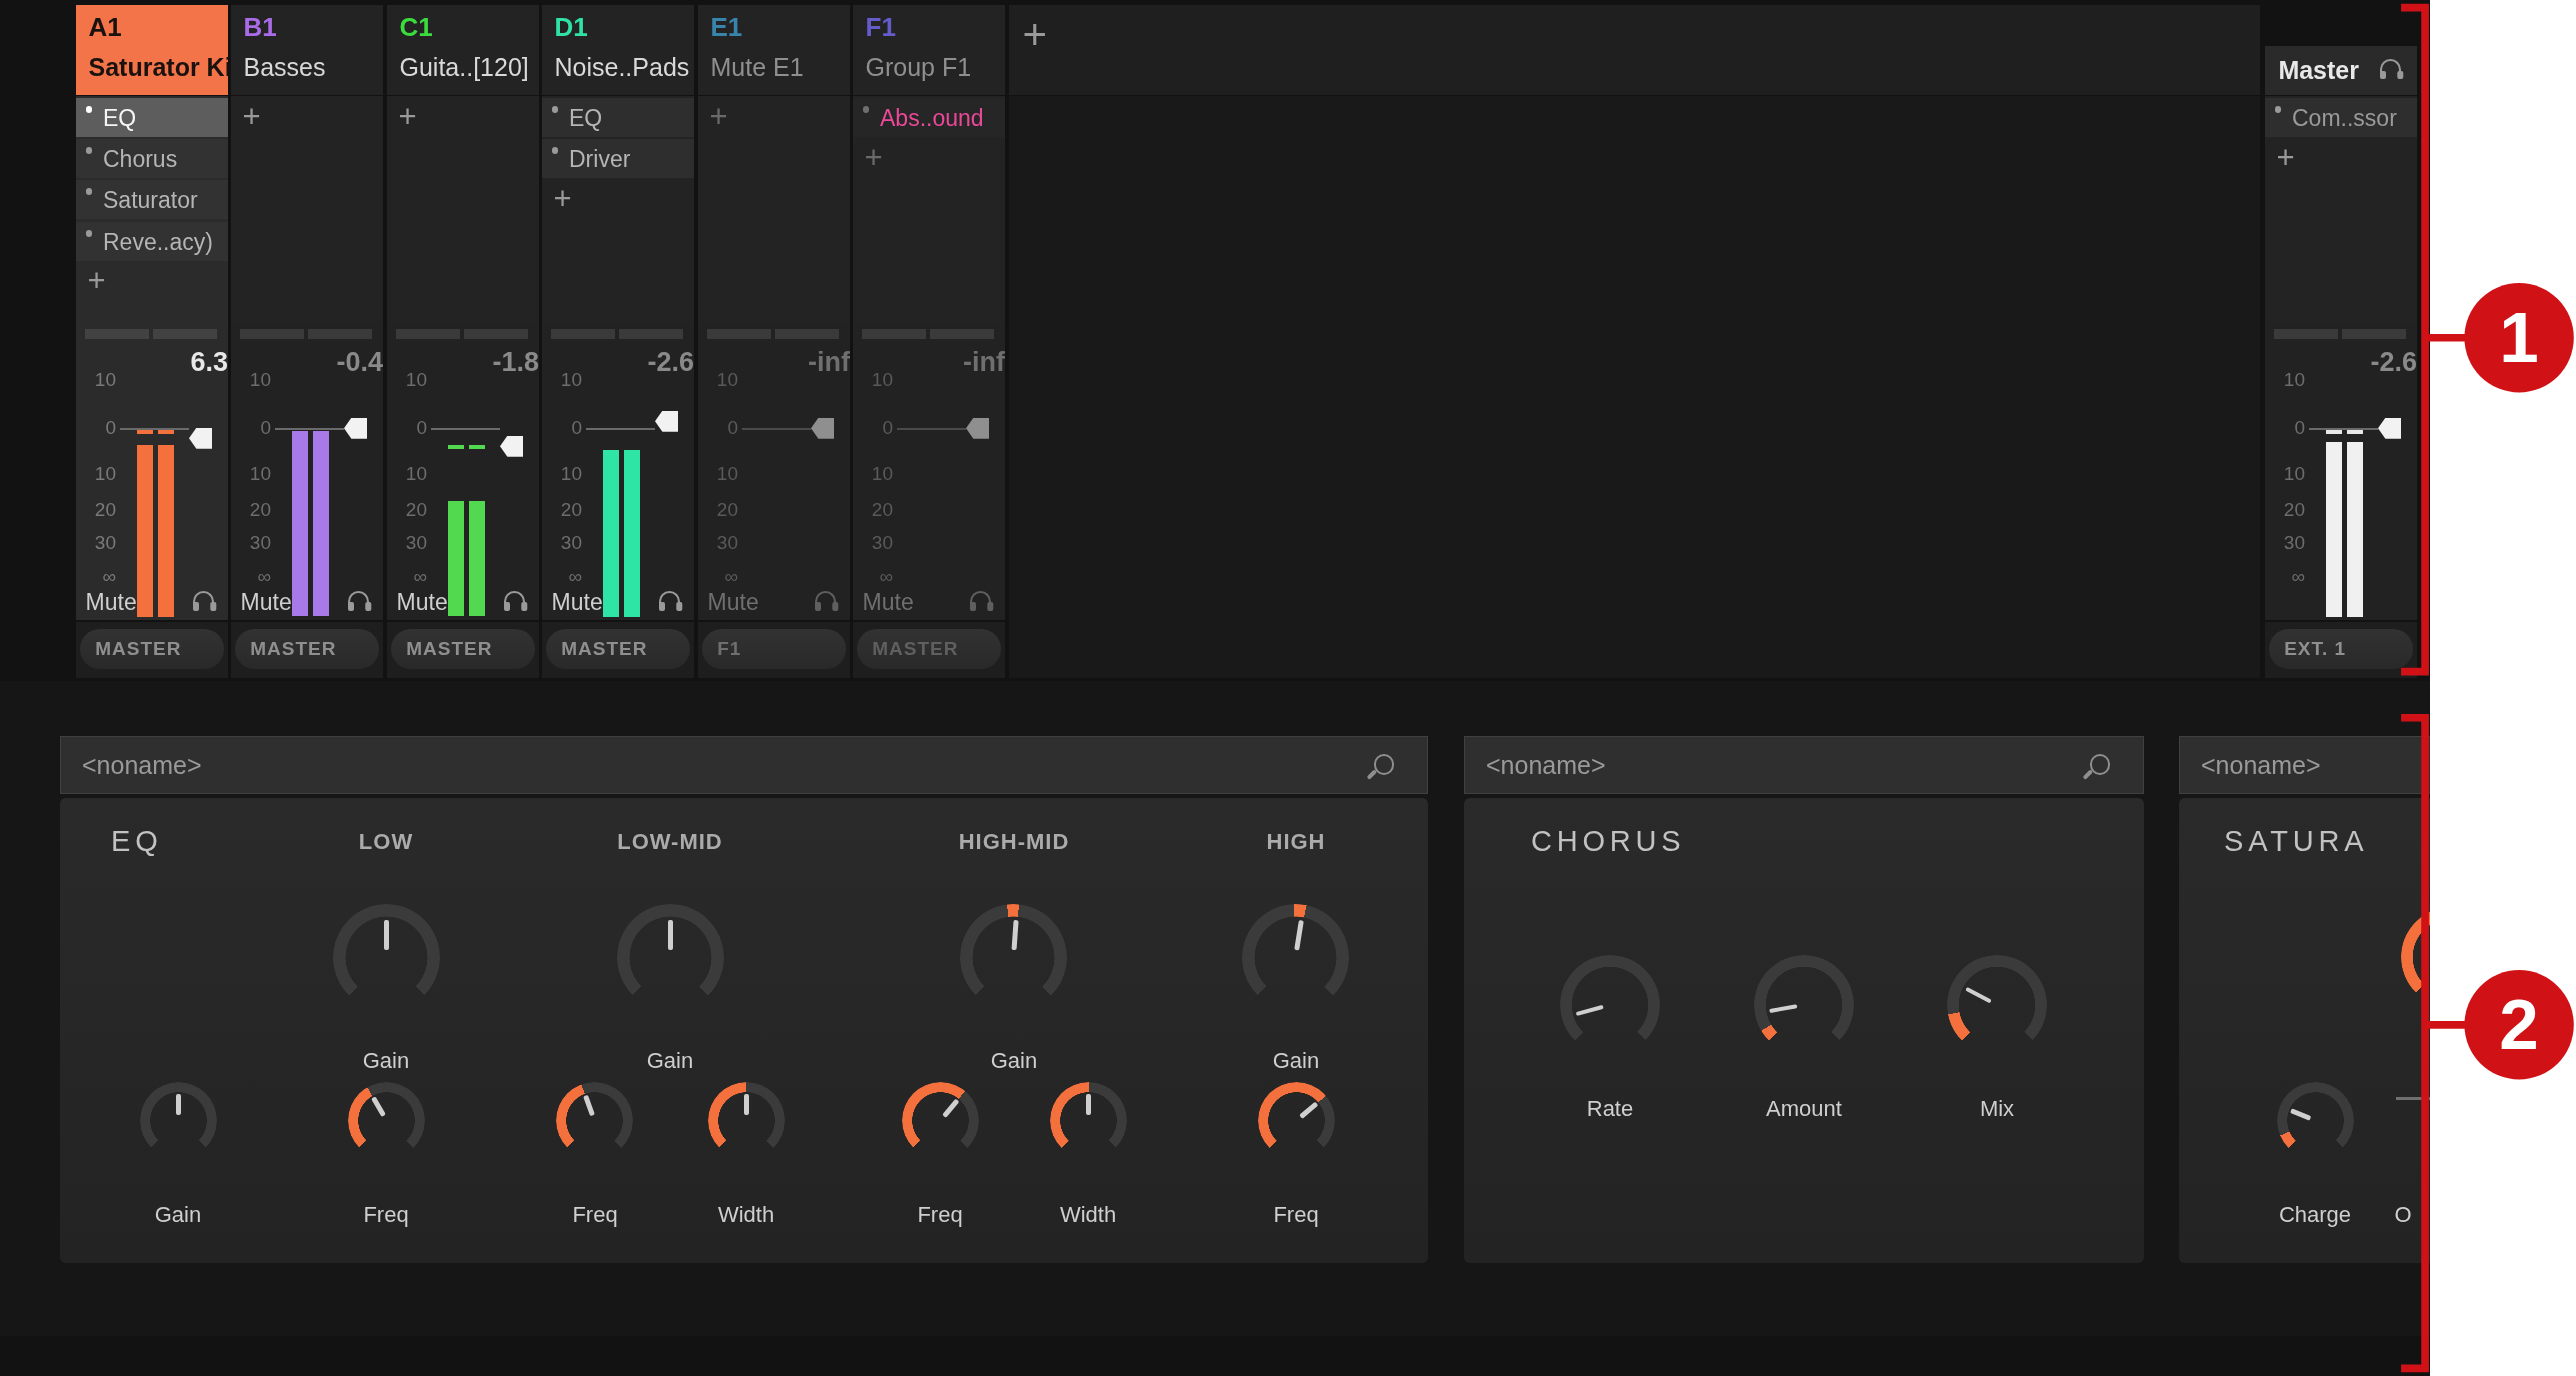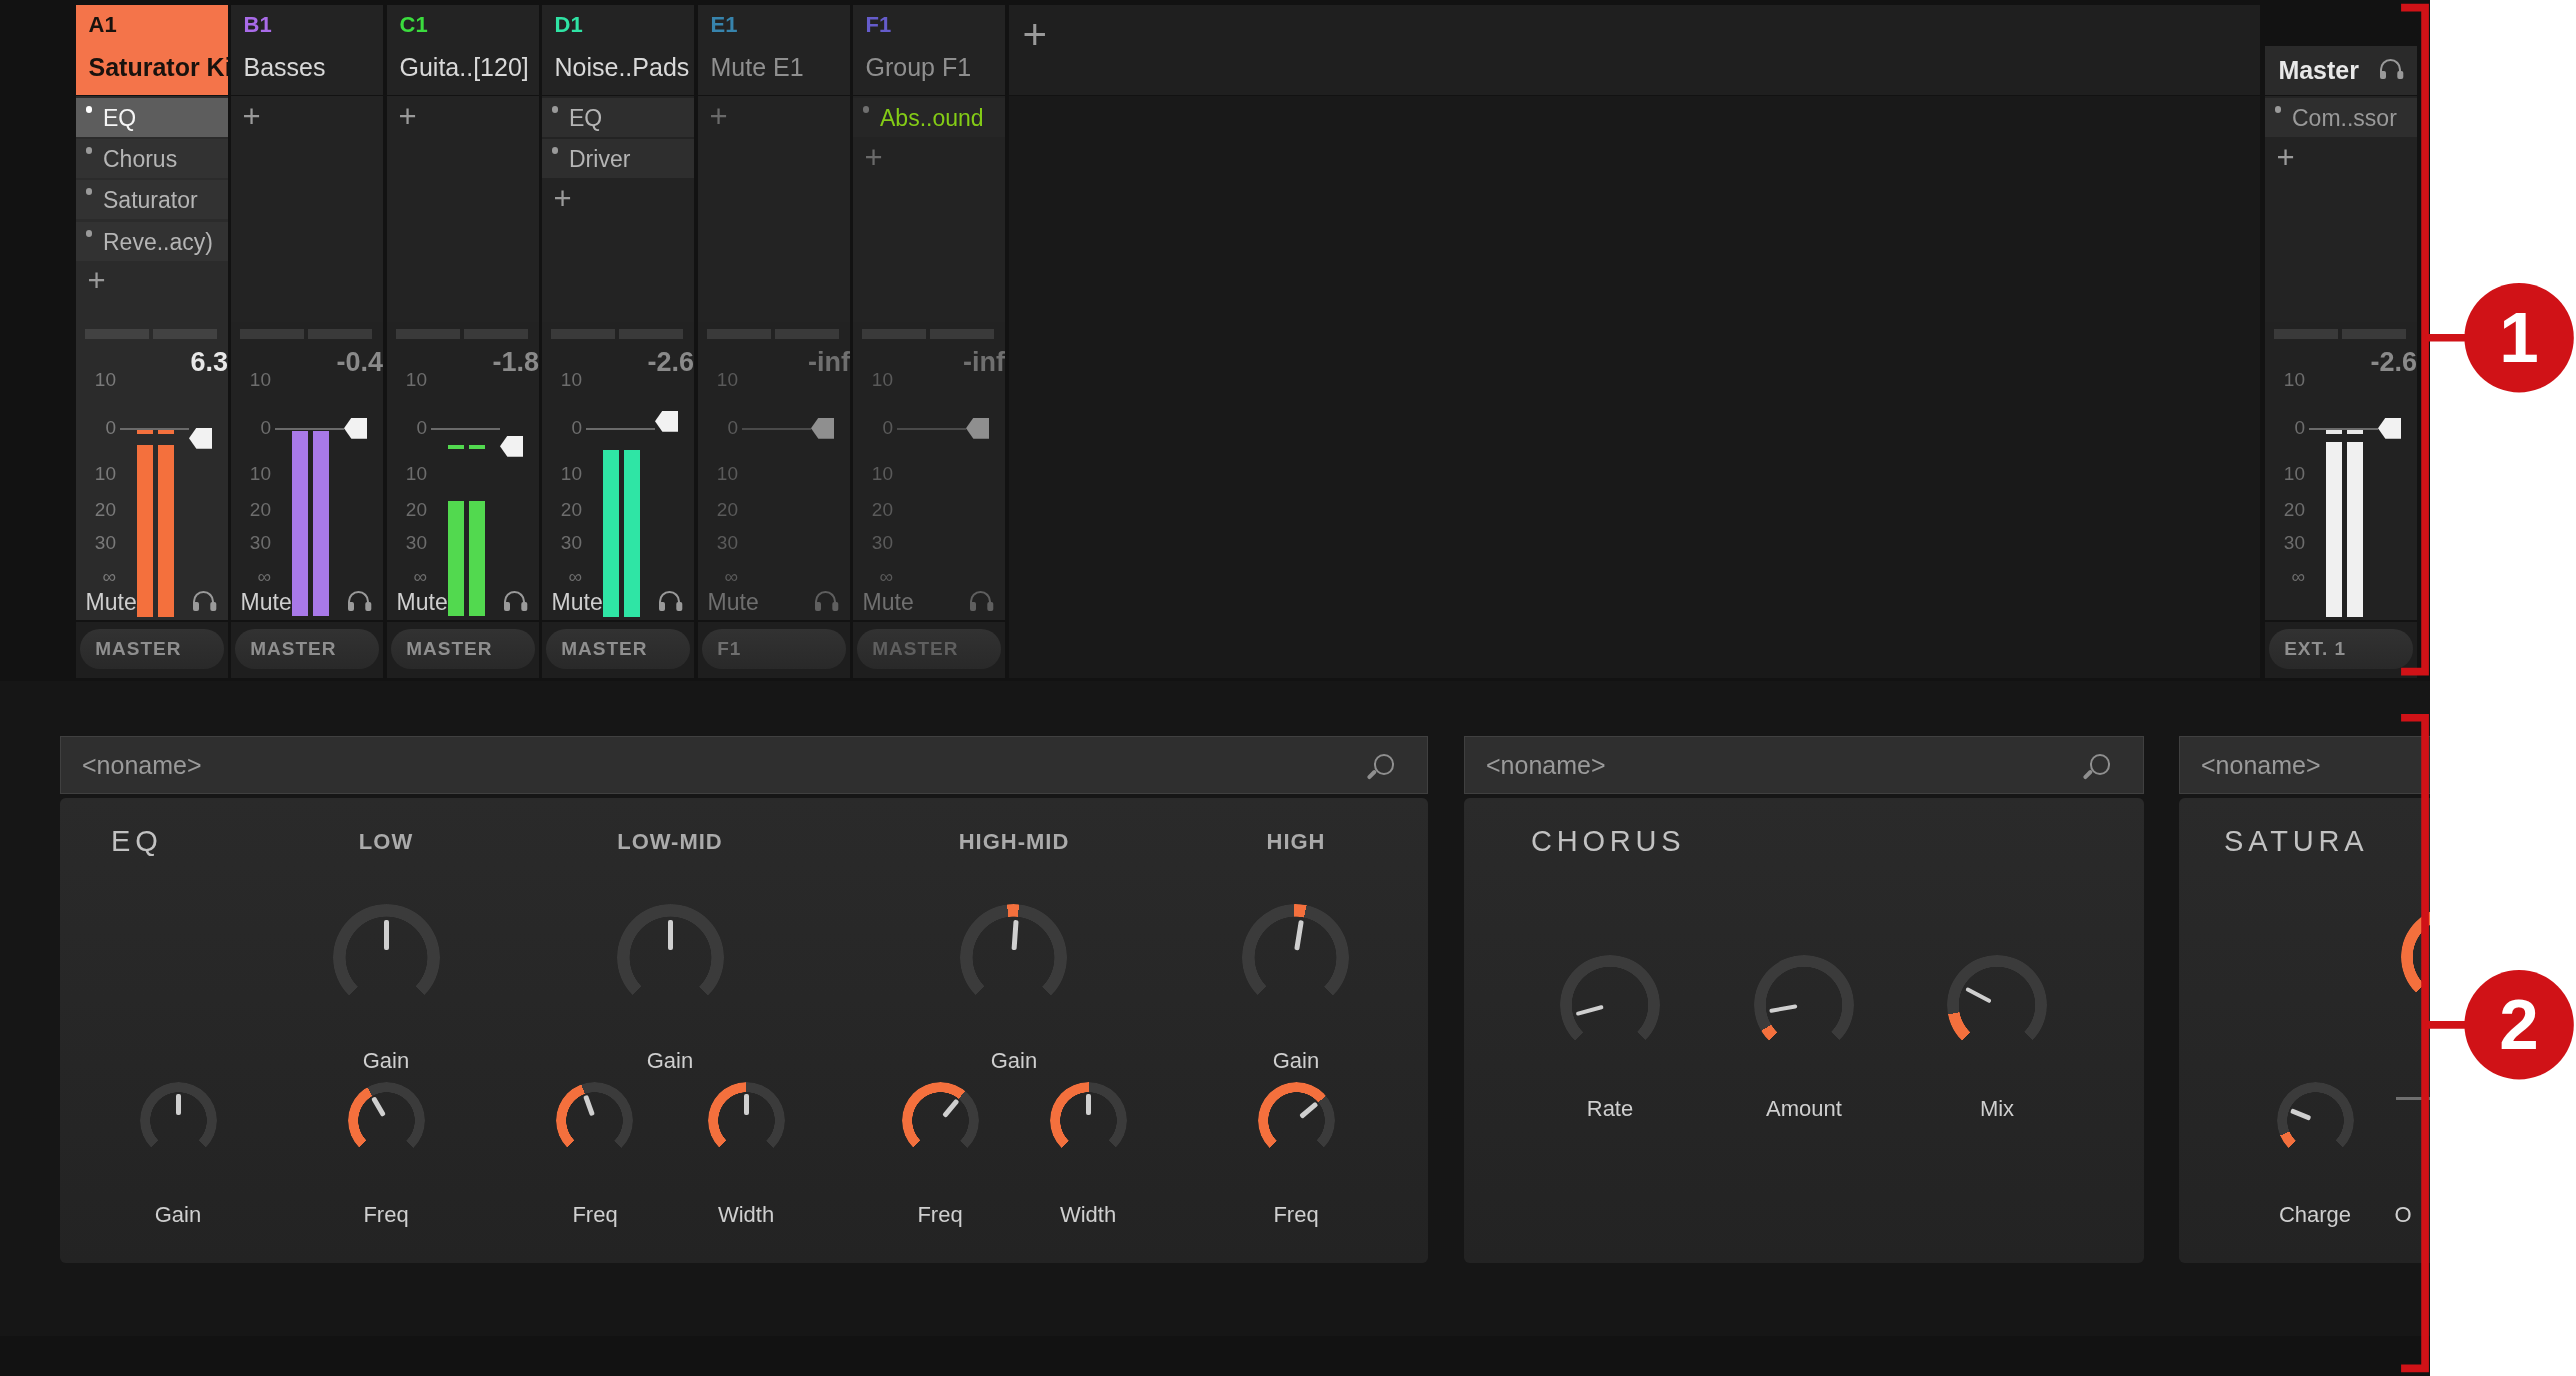--- a/index.html
+++ b/index.html
@@ -3,21 +3,21 @@
 <meta charset="utf-8">
 <style>
   html,body{margin:0;padding:0;}
   body{width:2576px;height:1376px;background:#ffffff;position:relative;overflow:hidden;
        font-family:"Liberation Sans",sans-serif;-webkit-font-smoothing:antialiased;}
   #app{position:absolute;left:0;top:0;width:2430px;height:1376px;background:#121212;}
 
   
   .col{position:absolute;top:4.8px;width:152px;height:673px;}
   .ch-header{position:absolute;left:0;top:0;width:152px;height:90px;background:#232323;overflow:hidden;}
-  .ch-id{position:absolute;left:12.5px;top:7.7px;font-size:22px;font-weight:bold;white-space:nowrap;}
+  .ch-id{position:absolute;left:12.5px;top:7.7px;font-size:26px;font-weight:bold;white-space:nowrap;}
   .ch-name{position:absolute;left:12.5px;top:48px;font-size:25px;color:#d9d9d9;white-space:nowrap;}
   .plug{position:absolute;left:0;top:91px;width:152px;height:226px;background:#232323;overflow:hidden;}
   .prow{position:absolute;left:0;width:152px;height:39px;background:#2e2e2e;}
   .prow .plab{position:absolute;left:27px;top:7.7px;font-size:23px;color:#b5b5b5;white-space:nowrap;}
   .pdot{position:absolute;left:9.6px;top:8.6px;width:6.7px;height:6.7px;border-radius:50%;background:#9a9a9a;}
   .prow.sel{background:#5d5d5d;}
   .prow.sel .plab{color:#f5f5f5;}
   .prow.sel .pdot{background:#ffffff;}
   .plus{position:absolute;left:11.5px;font-size:31px;line-height:31px;color:#9a9a9a;font-weight:300;}
   .plus.dim{color:#6a6a6a;}
@@ -273,21 +273,21 @@
   </div>
 
   <div class="col" style="left:853px;">
     <div class="ch-header">
       <div class="ch-id" style="color:#655ccb;">F1</div>
       <div class="ch-name dimtx">Group F1</div>
     </div>
     <div class="plug">
       <div class="prow" style="top:1.9px;background:#262626;">
         <span class="pdot" style="background:#6f6f6f;"></span>
-        <span class="plab" style="color:#84cc16;">Abs..ound</span>
+        <span class="plab" style="color:#ec4899;">Abs..ound</span>
         </div>
       <div class="plus dim" style="top:46px;">+</div>
     </div>
     <div class="meter">
       <div class="panbar" style="left:8.6px;width:64px;"></div>
       <div class="panbar" style="left:77px;width:64px;"></div>
       <div class="mval dim2">-inf</div>
       <div class="scl" style="top:47px;color:#5a5a5a;">10</div>
       <div class="scl" style="top:95px;color:#5a5a5a;">0</div>
       <div class="scl" style="top:141px;color:#5a5a5a;">10</div>

